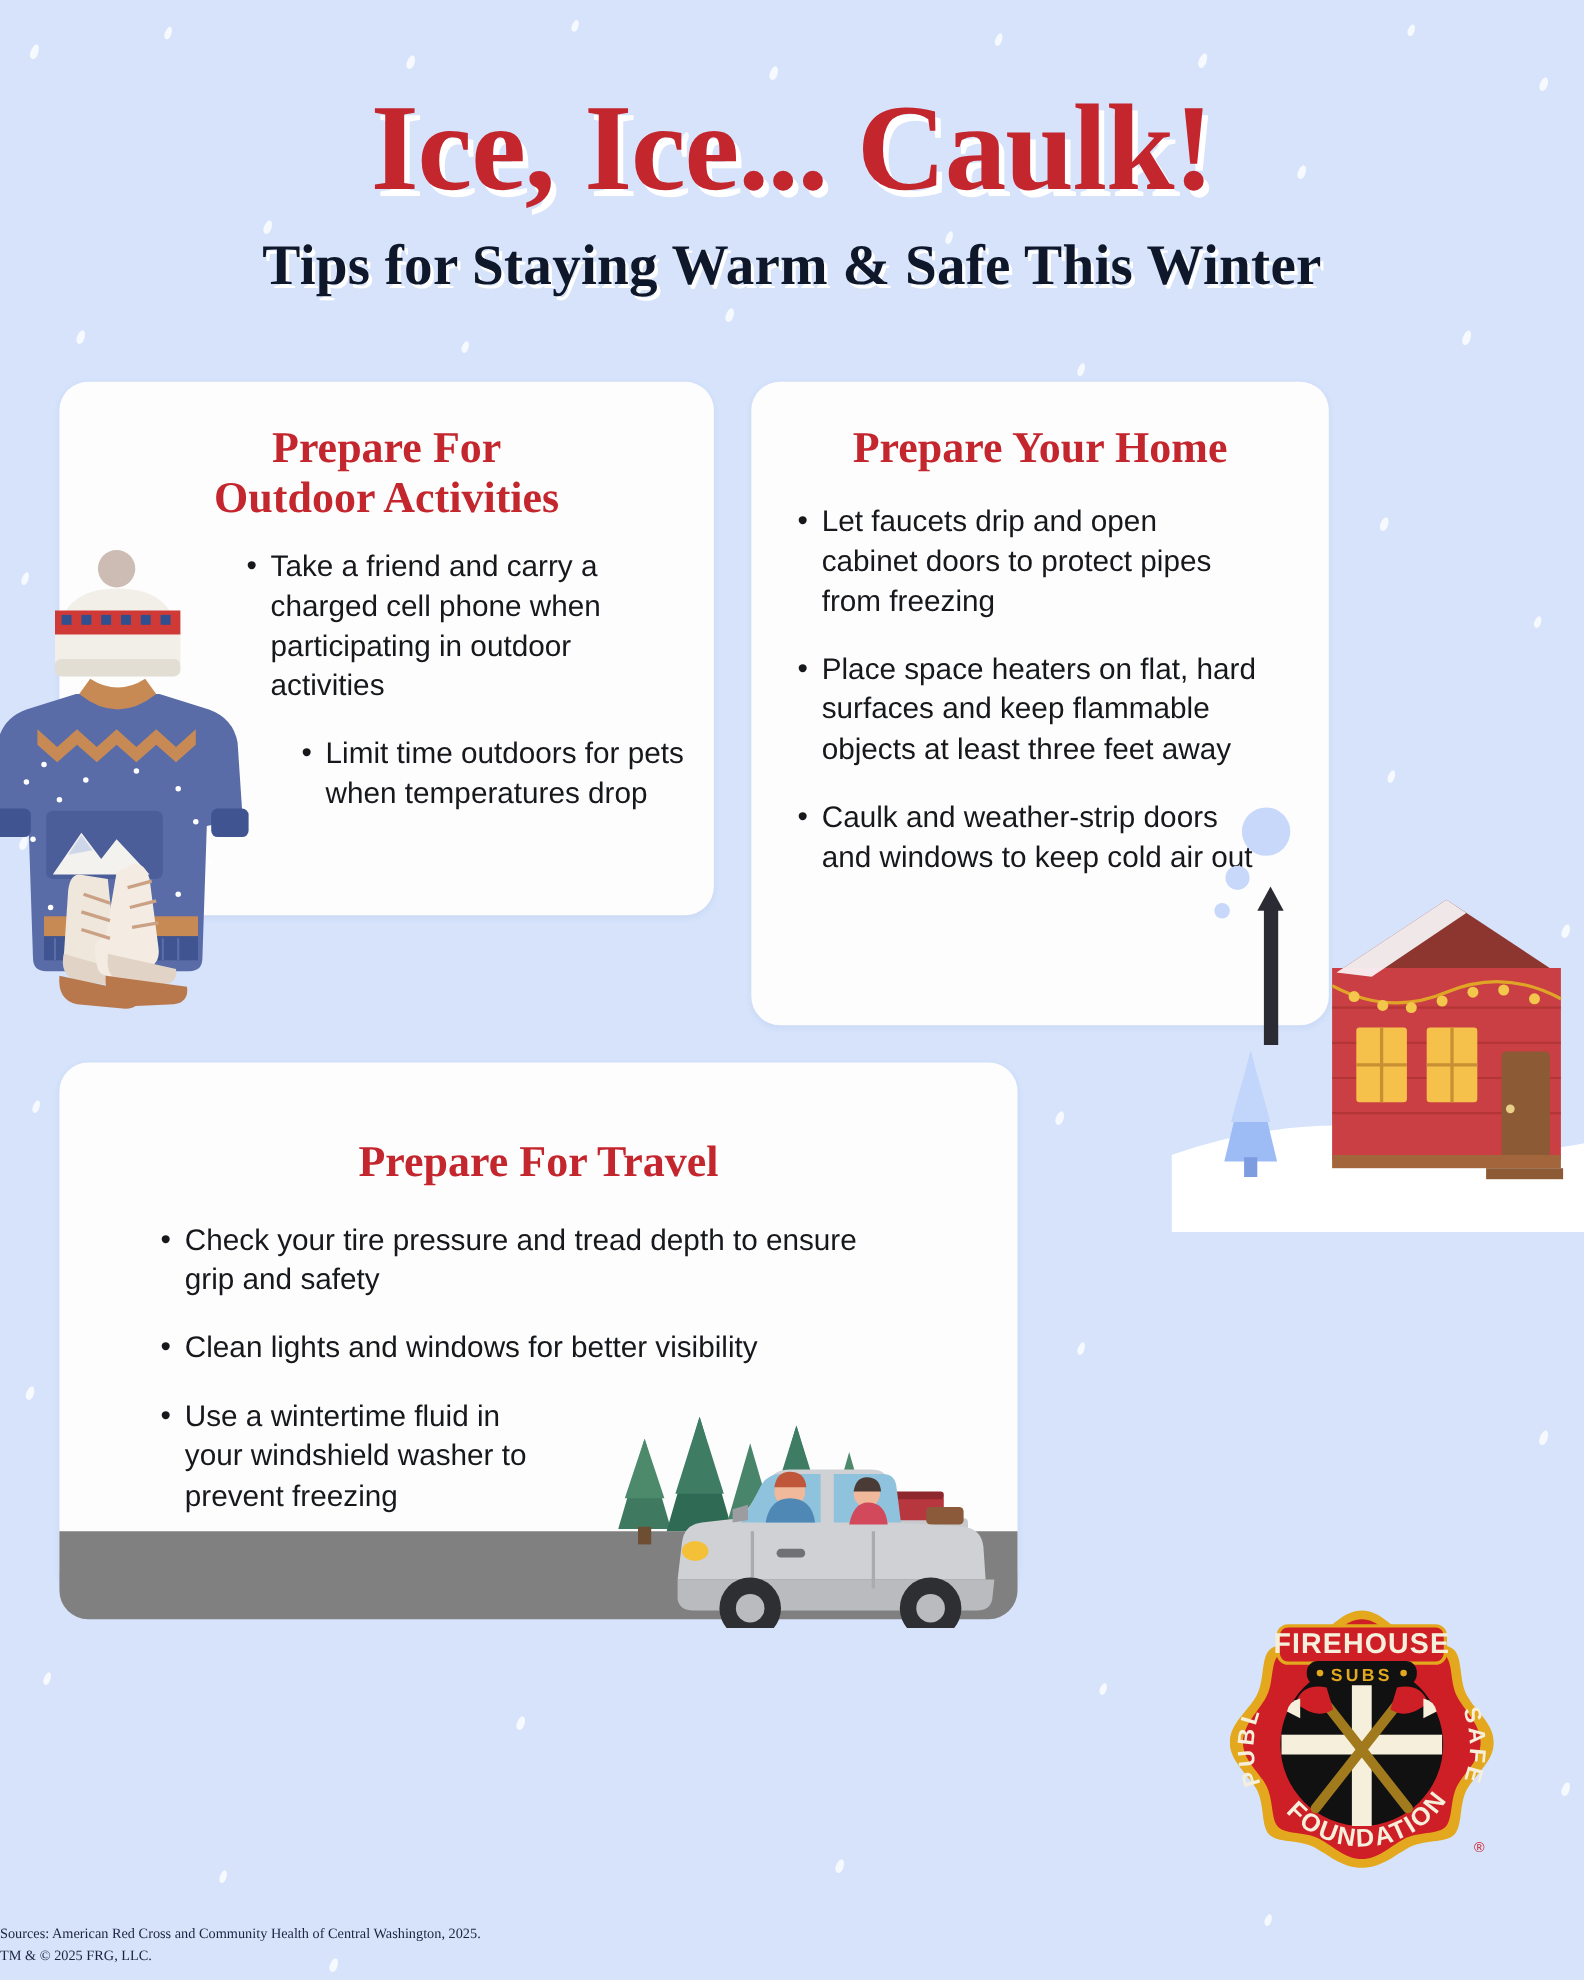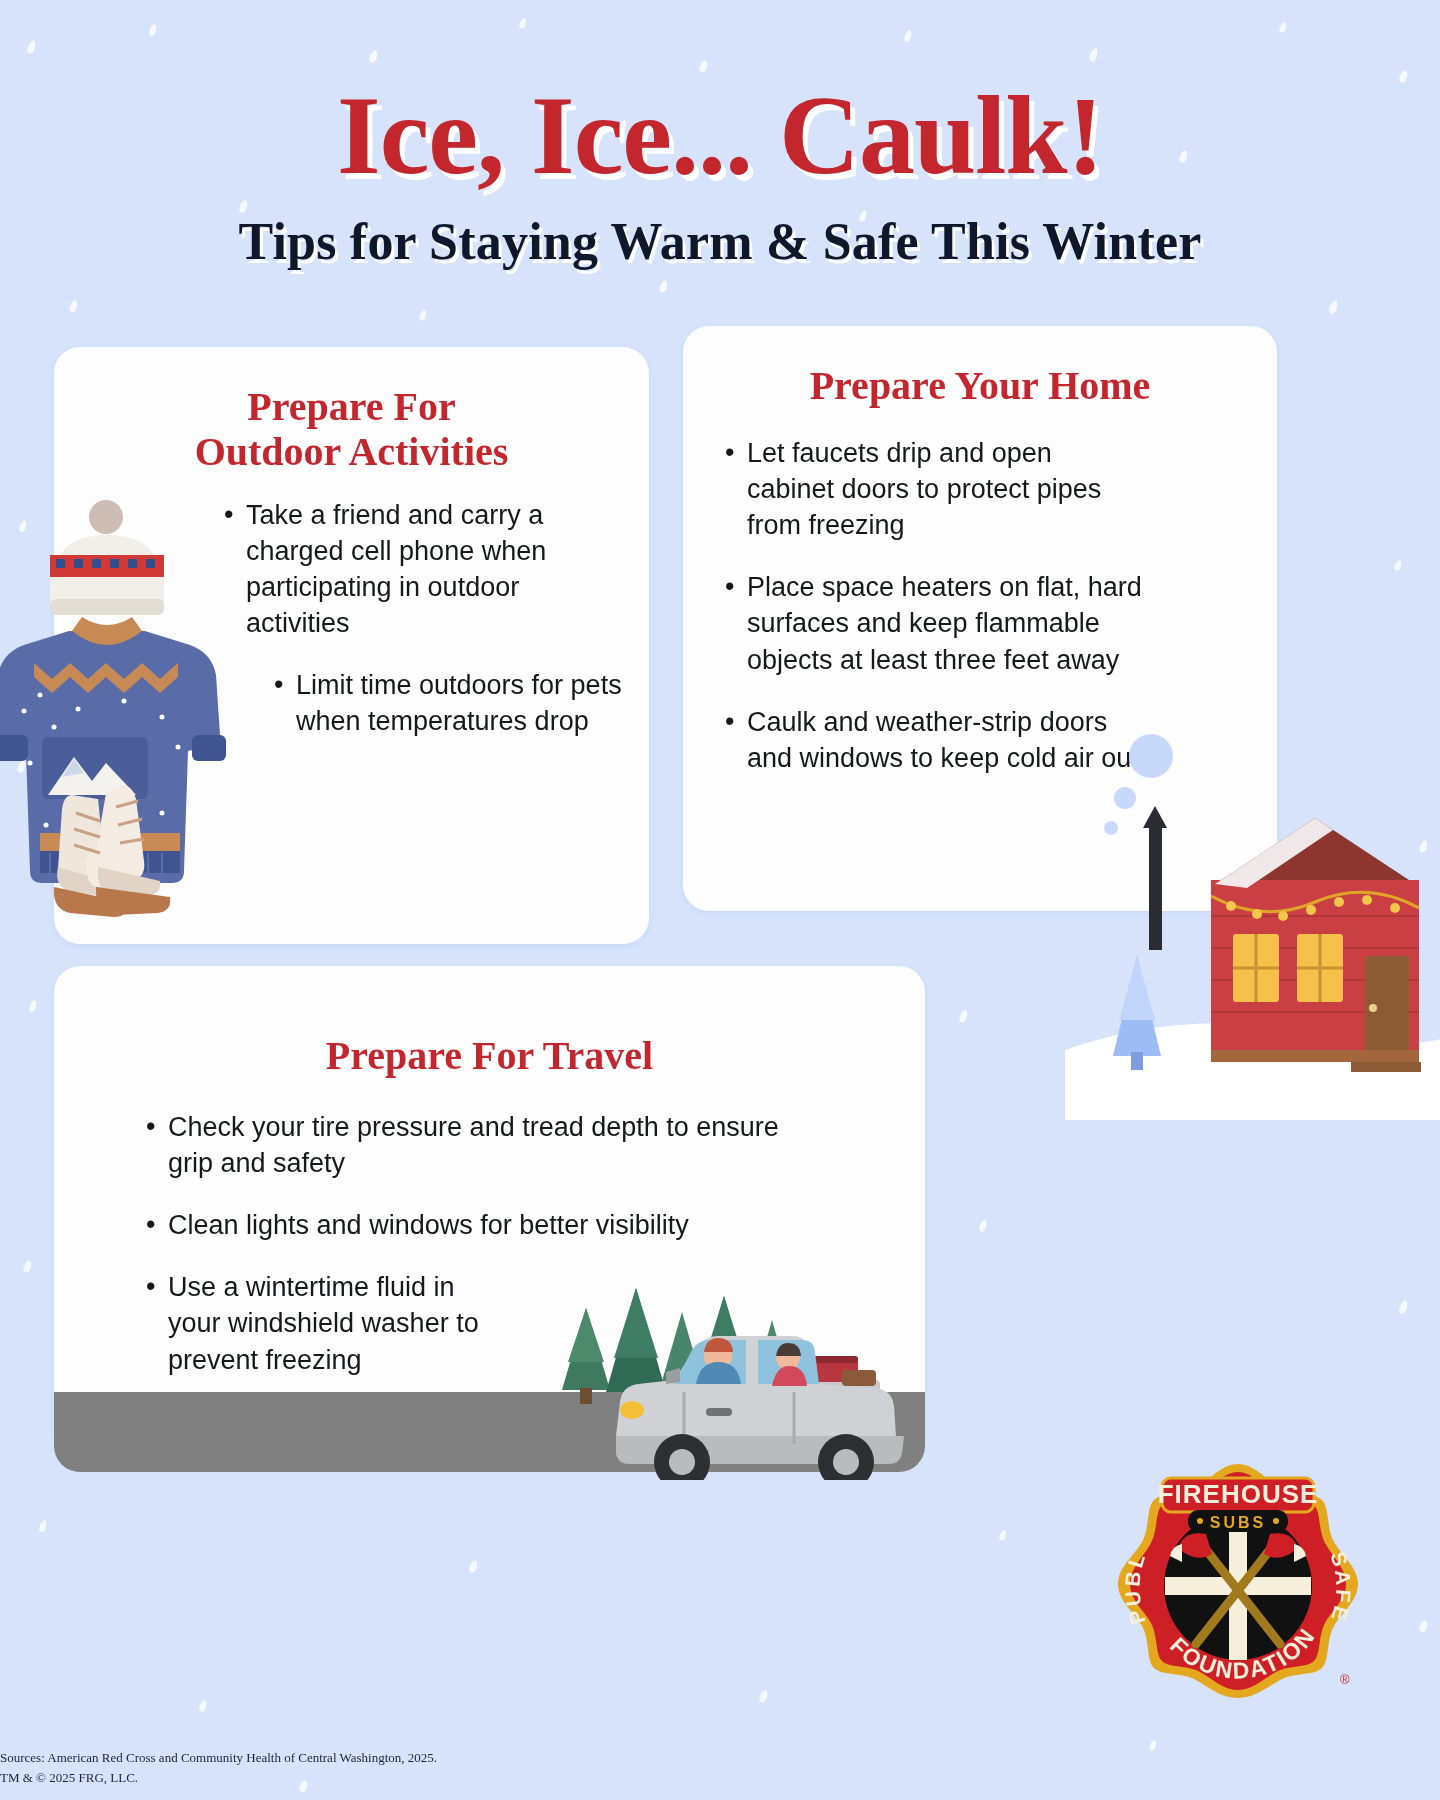--- a/index.html
+++ b/index.html
@@ -42,22 +42,22 @@
   }
 
   
   .card {
     position:absolute;
     background:#fdfdfd;
     border-radius:26px;
     z-index:2;
     box-shadow:0 2px 6px rgba(80,110,180,.09);
   }
-  #card-outdoor { left:54px;  top:347px;  width:595px;  height:597px; }
-  #card-home    { left:683px; top:326px;  width:594px;  height:585px; }
+  #card-outdoor { left:54px;  top:347px;  width:595px;  height:485px; }
+  #card-home    { left:683px; top:347px;  width:525px;  height:585px; }
   #card-travel  { left:54px;  top:966px;  width:871px;  height:486px; }
 
   .card-title {
     font-family:"Liberation Serif", serif;
     font-weight:700;
     color:#c4262e;
     text-align:center;
     line-height:1.12;
   }
   #card-outdoor .card-title { font-size:40px; padding-top:38px; }

